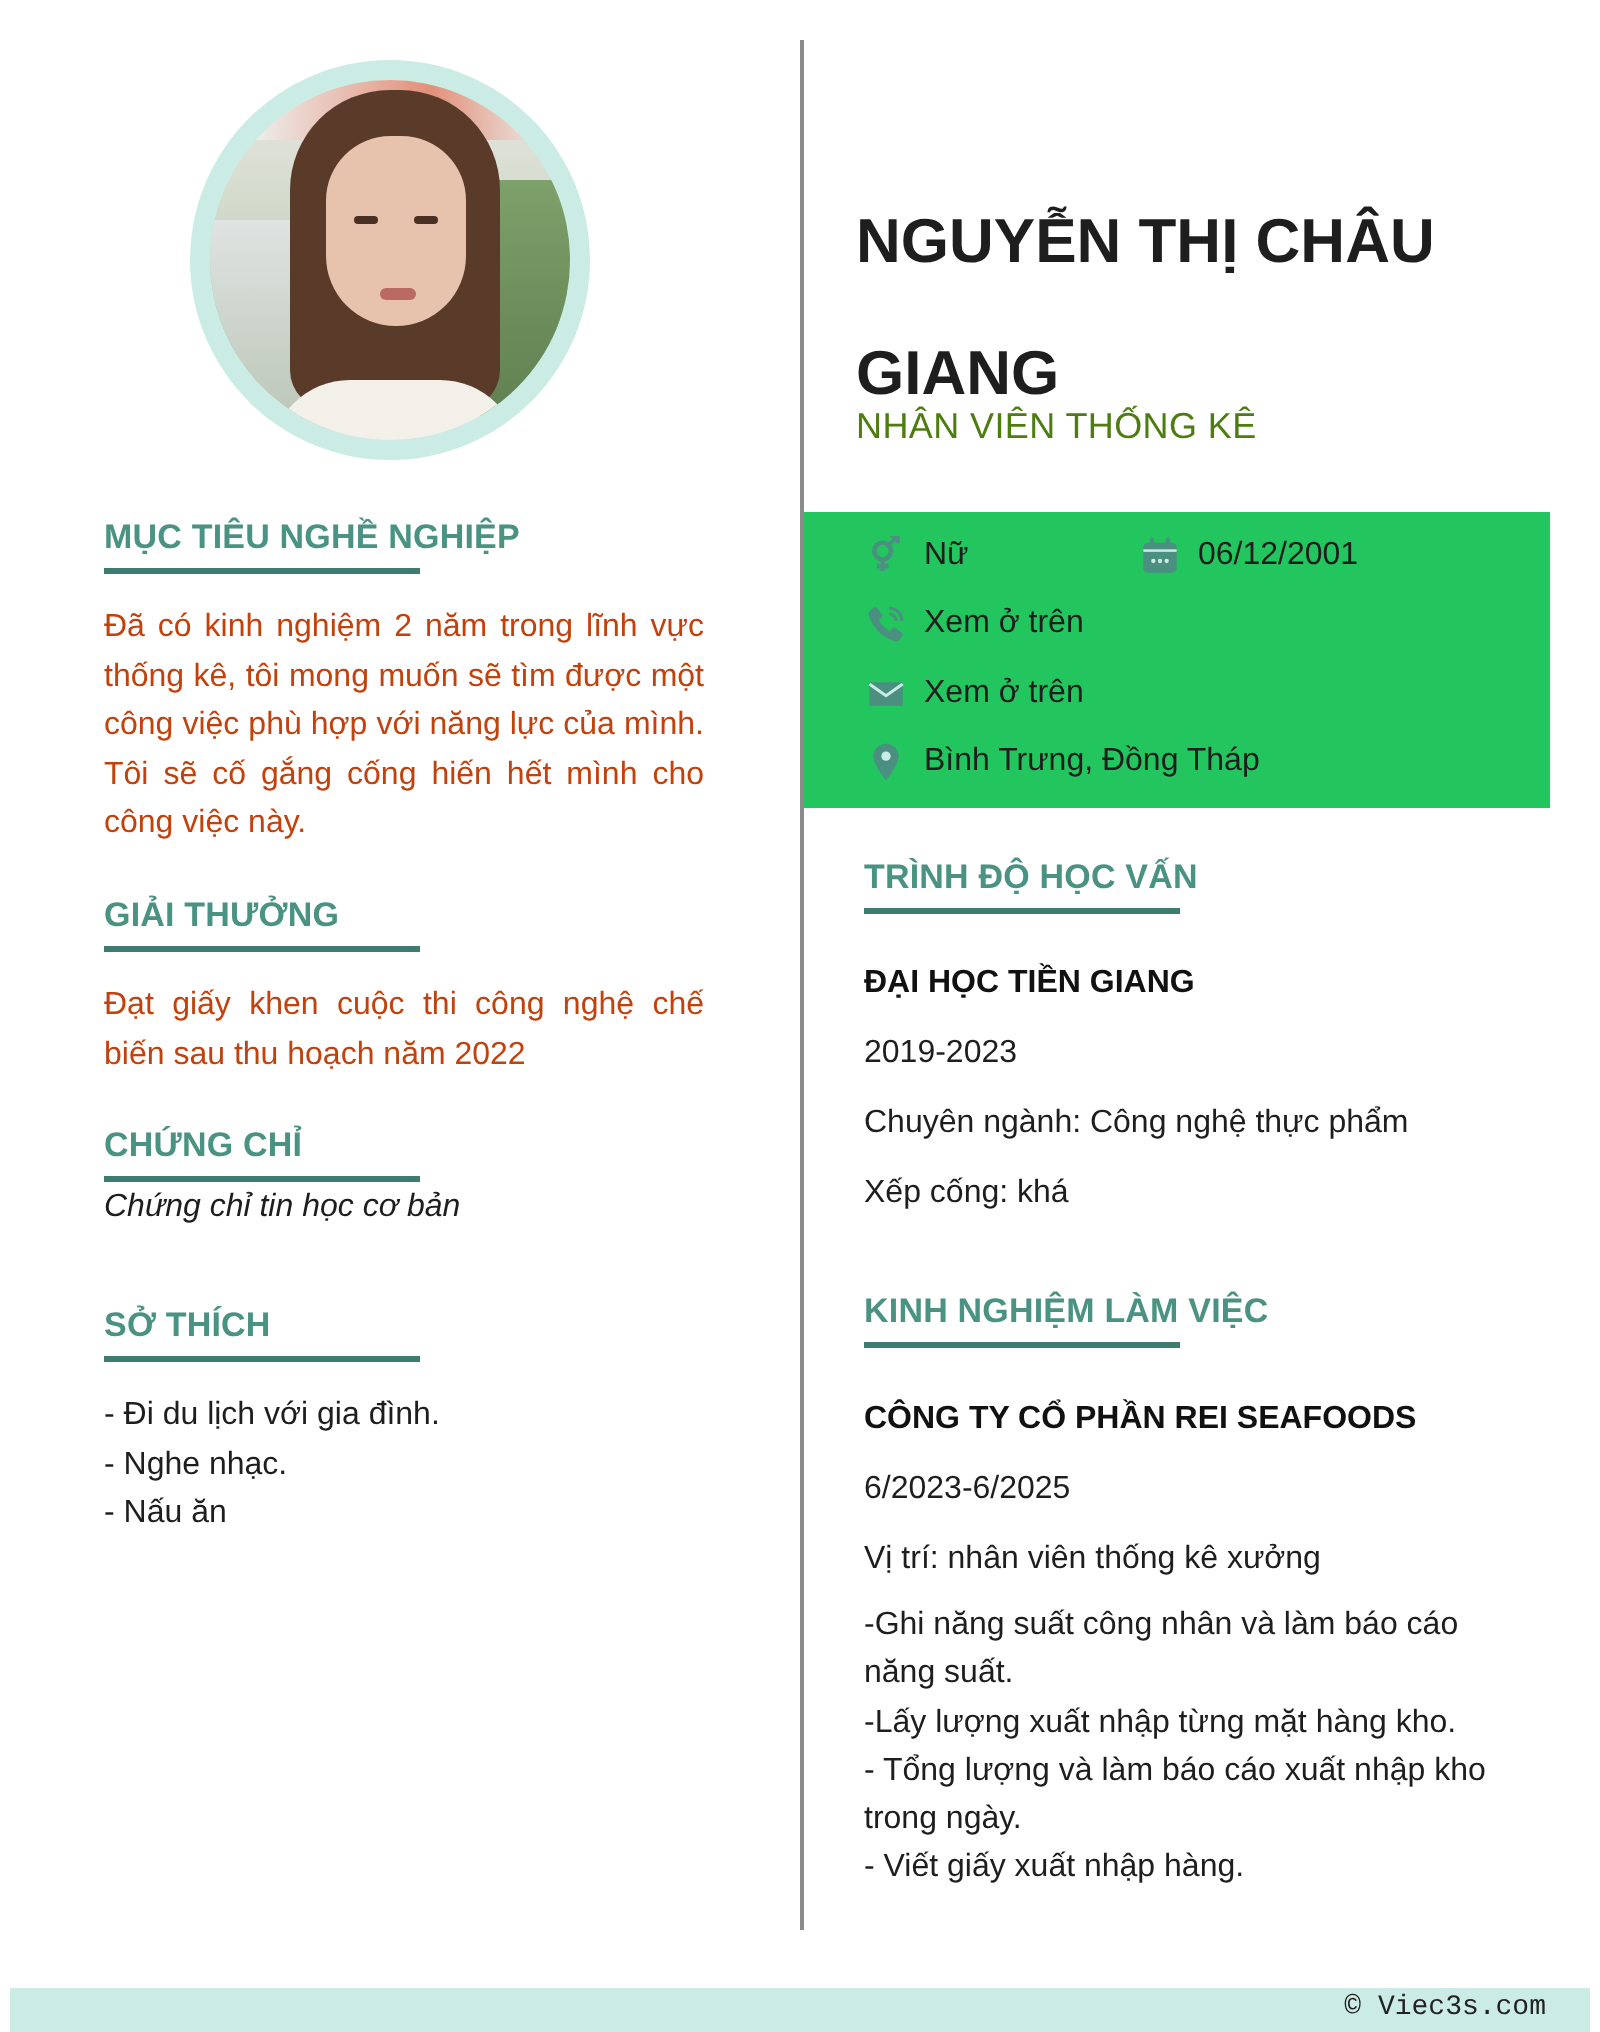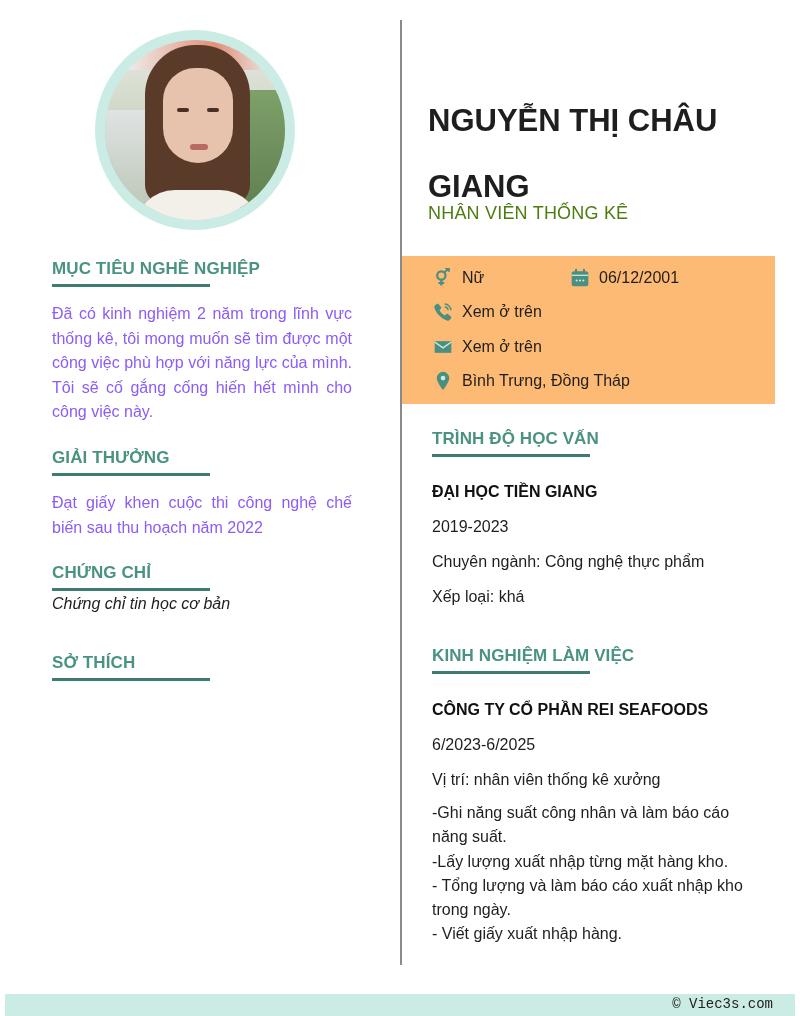--- a/index.html
+++ b/index.html
@@ -18,28 +18,28 @@
   .avatar .hair { position:absolute; left:40px; top:5px; width:105px; height:160px; border-radius: 50px 50px 20px 20px; background: #5a3b2a; }
   .avatar .face { position:absolute; left:58px; top:28px; width:70px; height:95px; border-radius: 35px 35px 38px 38px; background: #e7c2ad; }
   .avatar .eye { position:absolute; top:68px; width:12px; height:4px; border-radius:3px; background:#4a3022; }
   .avatar .eye.l { left:72px; } .avatar .eye.r { left:102px; }
   .avatar .lips { position:absolute; left:85px; top:104px; width:18px; height:6px; border-radius:4px; background:#b86a63; }
   .avatar .shirt { position:absolute; left:30px; top:150px; width:125px; height:40px; border-radius: 40px 40px 0 0; background:#f3efe9; }
 
   .left { position: absolute; left: 52px; width: 300px; }
   .sec-title { color: #4a9383; font-weight: bold; font-size: 17px; letter-spacing: 0.1px; line-height: 22px; }
   .sec-bar { width: 158px; height: 3px; background: #3f7c70; margin-top: 4px; }
-  .para { font-size: 16px; line-height: 24.5px; color: #8b5cf6; text-align: justify; }
+  .para { font-size: 16px; line-height: 24.5px; color: #c2410c; text-align: justify; }
   .para-left { font-size: 16px; line-height: 24.5px; color: #1e1e1e; }
 
   
   .name { position: absolute; left: 428px; top: 88px; width: 340px; font-size: 31px; font-weight: bold; line-height: 66px; color: #1e1e1e; }
   .job { position: absolute; left: 428px; top: 171px; font-size: 18px; color: #4d7c0f; letter-spacing: 0.2px; margin-top: 32px; }
 
-  .info { position: absolute; left: 402px; top: 256px; width: 373px; height: 148px; background: #fdba74; }
+  .info { position: absolute; left: 402px; top: 256px; width: 373px; height: 148px; background: #22c55e; }
   .info-row { position: absolute; display: flex; align-items: center; font-size: 16px; color: #1e1e1e; }
   .info-icon { width: 22px; height: 22px; margin-right: 8px; display: flex; align-items: center; justify-content: center; }
   .info-icon svg { width: 20px; height: 20px; fill: #4a8f7f; }
 
   .right { position: absolute; left: 432px; width: 340px; }
   .r-bold { font-size: 16px; font-weight: bold; color: #111; }
   .r-line { font-size: 16px; color: #1e1e1e; }
 
   .footer { position: absolute; left: 5px; top: 994px; width: 790px; height: 22px; background: #cbece4; }
   .footer-text { position: absolute; right: 22px; top: 2px; font-family: "Liberation Mono", "DejaVu Sans Mono", monospace; font-size: 14px; color: #222; }
@@ -77,20 +77,25 @@
 
 <div class="left" style="top:562px;">
   <div class="sec-title">CHỨNG CHỈ</div>
   <div class="sec-bar"></div>
   <div class="para-left" style="margin-top:1px;font-style:italic;">Chứng chỉ tin học cơ bản</div>
 </div>
 
 <div class="left" style="top:652px;">
   <div class="sec-title">SỞ THÍCH</div>
   <div class="sec-bar"></div>
+  <div style="margin-top:15px;">
+    <div class="para-left">- Đi du lịch với gia đình.</div>
+    <div class="para-left">- Nghe nhạc.</div>
+    <div class="para-left">- Nấu ăn</div>
+  </div>
 </div>
 
 <div class="name">NGUYỄN THỊ CHÂU GIANG</div>
 <div class="job">NHÂN VIÊN THỐNG KÊ</div>
 
 <div class="info">
   <div class="info-row" style="left:30px; top:11px;">
     <span class="info-icon">
       <svg viewBox="0 0 24 24">
           <circle cx="10" cy="9" r="5" fill="none" stroke="#4a8f7f" stroke-width="2.6"></circle>
@@ -142,21 +147,21 @@
     <span>Bình Trưng, Đồng Tháp</span>
   </div>
 </div>
 
 <div class="right" style="top:428px;">
   <div class="sec-title">TRÌNH ĐỘ HỌC VẤN</div>
   <div class="sec-bar"></div>
   <div class="r-bold" style="margin-top:26px;">ĐẠI HỌC TIỀN GIANG</div>
   <div class="r-line" style="margin-top:17px;">2019-2023</div>
   <div class="r-line" style="margin-top:17px;">Chuyên ngành: Công nghệ thực phẩm</div>
-  <div class="r-line" style="margin-top:17px;">Xếp loại: khá</div>
+  <div class="r-line" style="margin-top:17px;">Xếp cống: khá</div>
 </div>
 
 <div class="right" style="top:645px;">
   <div class="sec-title">KINH NGHIỆM LÀM VIỆC</div>
   <div class="sec-bar"></div>
   <div class="r-bold" style="margin-top:27px;">CÔNG TY CỔ PHẦN REI SEAFOODS</div>
   <div class="r-line" style="margin-top:17px;">6/2023-6/2025</div>
   <div class="r-line" style="margin-top:17px;">Vị trí: nhân viên thống kê xưởng</div>
   <div style="margin-top:12px; width:330px; line-height:24.3px;">
     <div class="r-line">-Ghi năng suất công nhân và làm báo cáo năng suất.</div>

